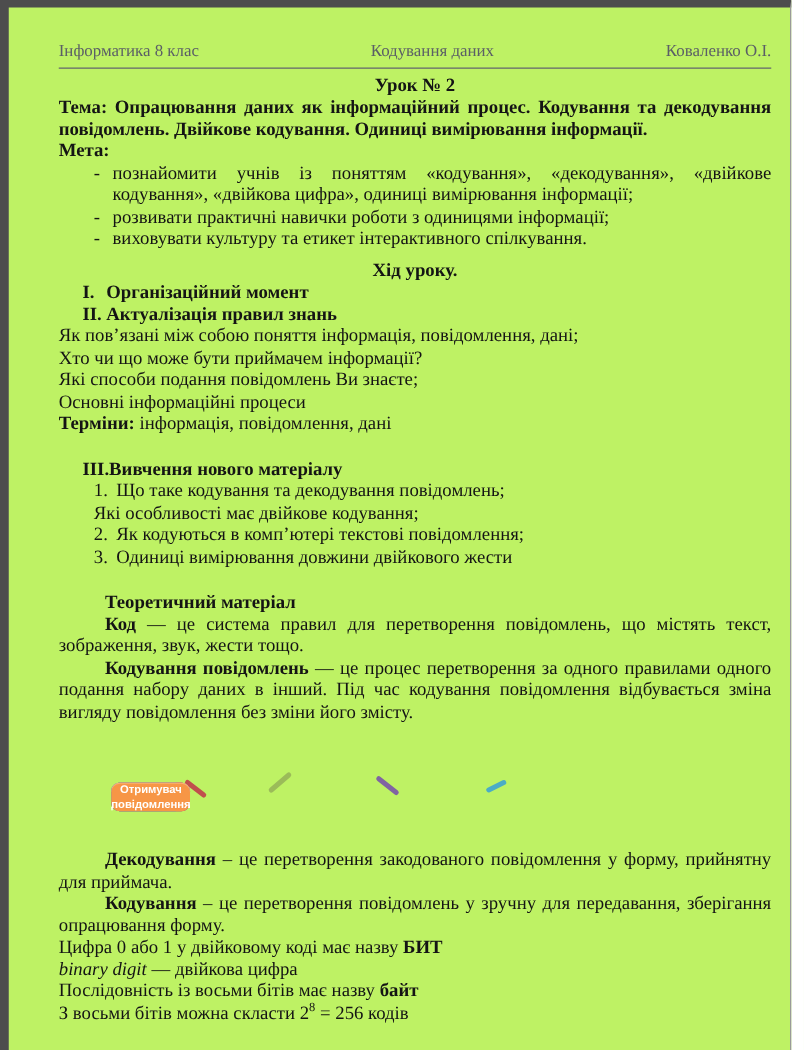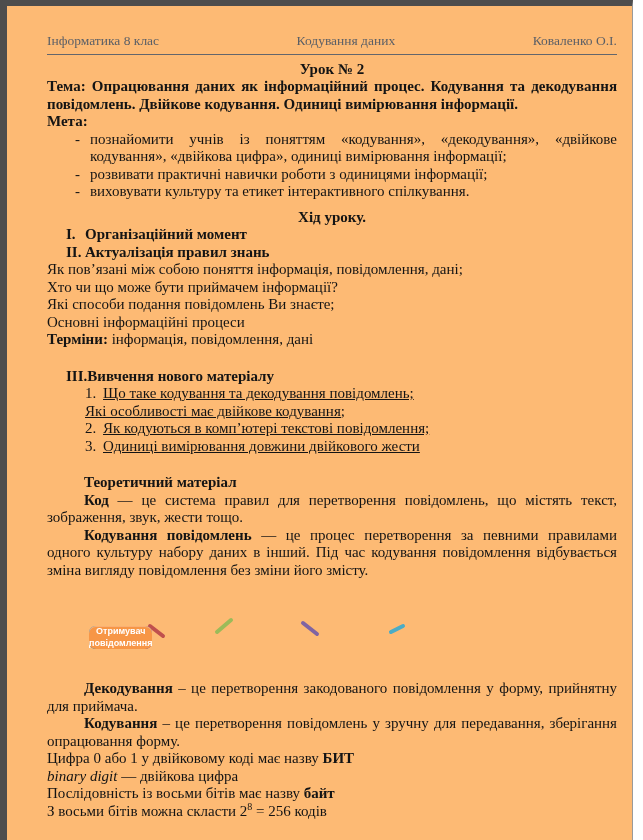--- a/index.html
+++ b/index.html
@@ -1,19 +1,19 @@
 <!DOCTYPE html>
 <html><head>
 <meta charset="utf-8">
 <style>
   html,body{margin:0;padding:0;background:#ffffff;}
   .frame{position:relative;width:643px;height:840px;overflow:hidden;background:#ffffff;
          font-family:"Liberation Serif","DejaVu Serif",serif;color:#141414;}
   .page{position:absolute;left:0;top:0;width:633px;height:840px;box-sizing:border-box;
-        background:#fdba74;border-left:7px solid #4d4d4d;border-top:6px solid #4d4d4d;
+        background:#bef264;border-left:7px solid #4d4d4d;border-top:6px solid #4d4d4d;
         border-right:1px solid #9a9a9a;}
   .content{padding:26px 15px 0 40px;font-size:15px;line-height:17.5px;}
 
   .doc-header{display:flex;justify-content:space-between;align-items:baseline;
               color:#5b5f66;font-size:13.5px;border-bottom:1px solid #63666c;
               padding-bottom:4px;margin-bottom:6px;}
   .center{text-align:center;}
   .bold{font-weight:bold;}
   .justify{text-align:justify;}
   p{margin:0;}
@@ -21,21 +21,21 @@
   .gap-sm{margin-top:8px;}
   .gap-line{margin-top:19px;}
 
   .dash-row{display:flex;margin-left:28px;}
   .dash-marker{flex:0 0 15px;}
   .dash-text{flex:1;text-align:justify;}
 
   .roman-row{margin-left:19px;font-weight:bold;}
   .roman-num{display:inline-block;min-width:19px;}
   .sub-line{}
-  .num-row{margin-left:38px;text-decoration:underline;}
+  .num-row{margin-left:28px;}
   .item-num{display:inline-block;min-width:18px;}
   .item-num:empty{display:none;}
   .lead{font-weight:bold;}
   .it{font-style:italic;}
   sup{font-size:10px;line-height:0;}
 
   .diagram{position:relative;width:440px;height:90px;margin:7px 0 4px 42px;}
   .diagram svg{position:absolute;left:0;top:0;}
   .diagram svg line{stroke-width:4;stroke-linecap:round;}
   .node{position:absolute;border-radius:7px;color:#ffffff;
@@ -105,21 +105,21 @@
 
       <p class="num-row"><span class="item-num">1.</span><span>Що таке кодування та декодування повідомлень;</span></p>
       <p class="num-row"><span>Які особливості має двійкове кодування;</span></p>
       <p class="num-row"><span class="item-num">2.</span><span>Як кодуються в комп’ютері текстові повідомлення;</span></p>
       <p class="num-row"><span class="item-num">3.</span><span>Одиниці вимірювання довжини двійкового жести</span></p>
 
       <p class="bold indent gap-line">Теоретичний матеріал</p>
 
       <p class="justify indent"><span class="lead">Код</span><span> — це система правил для перетворення повідомлень, що містять текст, зображення, звук, жести тощо.</span></p>
 
-      <p class="justify indent"><span class="lead">Кодування повідомлень</span><span> — це процес перетворення за певними правилами одного культуру набору даних в інший. Під час кодування повідомлення відбувається зміна вигляду повідомлення без зміни його змісту.</span></p>
+      <p class="justify indent"><span class="lead">Кодування повідомлень</span><span> — це процес перетворення за одного правилами одного подання набору даних в інший. Під час кодування повідомлення відбувається зміна вигляду повідомлення без зміни його змісту.</span></p>
 
       <div class="diagram">
         <svg width="440" height="90">
           <line x1="61" y1="40" x2="74" y2="50" style="stroke: rgb(192, 80, 77);"></line>
           <line x1="128" y1="46" x2="142" y2="34" style="stroke: rgb(155, 187, 89);"></line>
           <line x1="214" y1="37" x2="228" y2="48" style="stroke: rgb(128, 100, 162);"></line>
           <line x1="302" y1="46" x2="314" y2="40" style="stroke: rgb(75, 172, 198);"></line>
         </svg>
         <div class="node n-source" style="background-color: rgb(192, 80, 77);">Джерело
 повідомлення</div>

